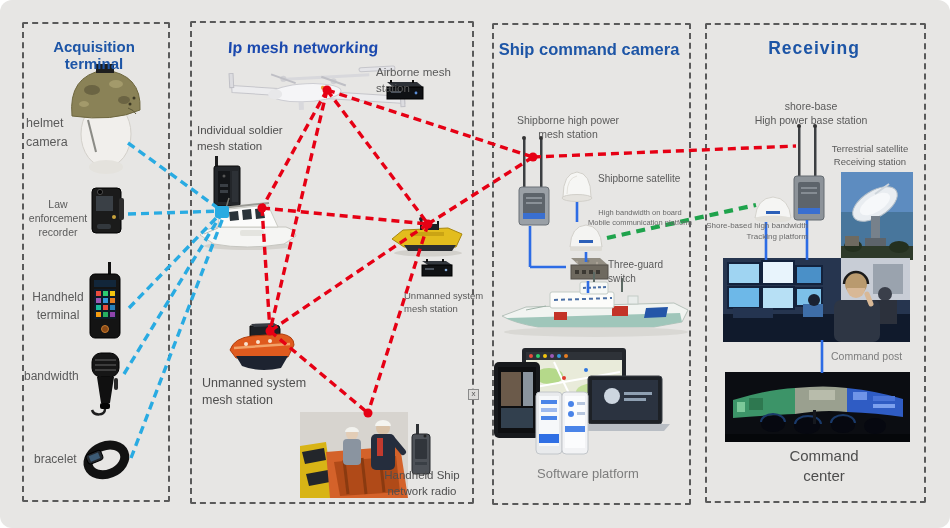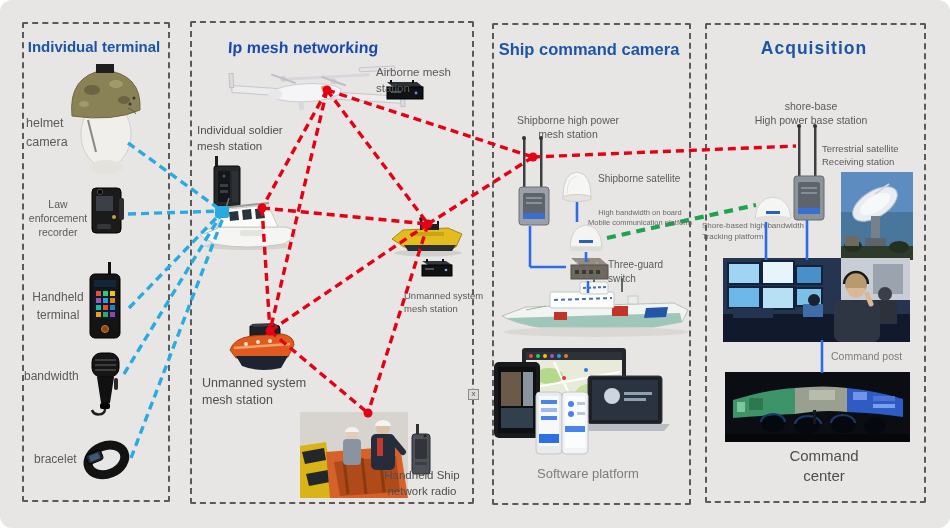--- a/index.html
+++ b/index.html
@@ -19,24 +19,24 @@
 </head>
 <body>
 
 <div id="stage">
 
   <div class="panel" style="left:22px;top:22px;width:144px;height:476px;"></div>
   <div class="panel" style="left:190px;top:21px;width:280px;height:479px;"></div>
   <div class="panel" style="left:492px;top:23px;width:195px;height:478px;"></div>
   <div class="panel" style="left:705px;top:23px;width:217px;height:476px;"></div>
 
-  <div class="ptitle" style="left:24px;top:38px;width:140px;text-align:center;font-size:15px;">Individual terminal</div>
+  <div class="ptitle" style="left:24px;top:38px;width:140px;text-align:center;font-size:15px;">Acquisition terminal</div>
   <div class="ptitle" style="left:228px;top:39px;width:160px;font-size:16px;transform:skewX(-3deg);color:#1b49ae;">Ip mesh networking</div>
   <div class="ptitle" style="left:498px;top:40px;width:182px;text-align:center;font-size:16.5px;">Ship command camera</div>
-  <div class="ptitle" style="left:744px;top:38px;width:140px;text-align:center;font-size:17.5px;letter-spacing:1px;">Acquisition</div>
+  <div class="ptitle" style="left:744px;top:38px;width:140px;text-align:center;font-size:17.5px;letter-spacing:1px;">Receiving</div>
 
   <div class="dev" style="left:58px;top:60px;width:92px;height:115px;">
     <svg viewBox="0 0 92 115">
         <ellipse cx="48" cy="74" rx="25" ry="33" fill="#f1efec" stroke="#d3d0ca"></ellipse>
         <ellipse cx="48" cy="107" rx="17" ry="7" fill="#e4e2dd"></ellipse>
         <path d="M14 56 Q10 16 46 10 Q84 14 82 50 Q55 62 14 56 Z" fill="#8a8257" stroke="#6e673f"></path>
         <ellipse cx="34" cy="30" rx="8" ry="5" fill="#6b6443"></ellipse>
         <ellipse cx="58" cy="24" rx="7" ry="4" fill="#a39a6b"></ellipse>
         <ellipse cx="66" cy="40" rx="6" ry="4" fill="#6b6443"></ellipse>
         <ellipse cx="26" cy="44" rx="5" ry="3" fill="#a39a6b"></ellipse>
@@ -434,23 +434,23 @@
 network radio</div>
   <div class="lbl" style="left:502px;top:113px;width:132px;font-size:10.5px;text-align:center;">Shipborne high power
 mesh station</div>
   <div class="lbl" style="left:598px;top:172px;width:84px;font-size:10px;">Shipborne satellite</div>
   <div class="lbl" style="left:576px;top:208px;width:106px;font-size:7.5px;text-align:center;color:#6a6a6a;padding-left:11px;">High bandwidth on board
 Mobile communication platform</div>
   <div class="lbl" style="left:608px;top:258px;width:80px;font-size:10px;">Three-guard switch</div>
   <div class="lbl" style="left:518px;top:465px;width:140px;font-size:13px;text-align:center;color:#7d7d7d;">Software platform</div>
   <div class="lbl" style="left:748px;top:99px;width:126px;font-size:10.5px;text-align:center;">shore-base
 High power base station</div>
-  <div class="lbl" style="left:822px;top:143px;width:96px;font-size:9.5px;">Terrestrial satellite
+  <div class="lbl" style="left:822px;top:143px;width:96px;font-size:9.5px;text-align:center;">Terrestrial satellite
 Receiving station</div>
-  <div class="lbl" style="left:702px;top:221px;width:106px;font-size:8px;text-align:left;color:#6a6a6a;">Shore-based high bandwidth
+  <div class="lbl" style="left:702px;top:221px;width:106px;font-size:8px;text-align:right;color:#6a6a6a;">Shore-based high bandwidth
 Tracking platform</div>
   <div class="lbl" style="left:831px;top:349px;width:72px;font-size:10.5px;color:#7d7d7d;">Command post</div>
   <div class="lbl" style="left:768px;top:446px;width:112px;font-size:15px;text-align:center;color:#4d4d4d;">Command center</div>
 
   <svg id="links" width="950" height="528" viewBox="0 0 950 528">
       <line x1="530" y1="226" x2="530" y2="267" stroke="#2d6ce5" stroke-width="2.6"></line>
       <line x1="530" y1="267" x2="566" y2="267" stroke="#2d6ce5" stroke-width="2.6"></line>
       <line x1="577" y1="202" x2="577" y2="222" stroke="#2d6ce5" stroke-width="2.6"></line>
       <line x1="586" y1="252" x2="586" y2="262" stroke="#2d6ce5" stroke-width="2.6"></line>
       <line x1="588" y1="281" x2="588" y2="293" stroke="#2d6ce5" stroke-width="2.6"></line>

